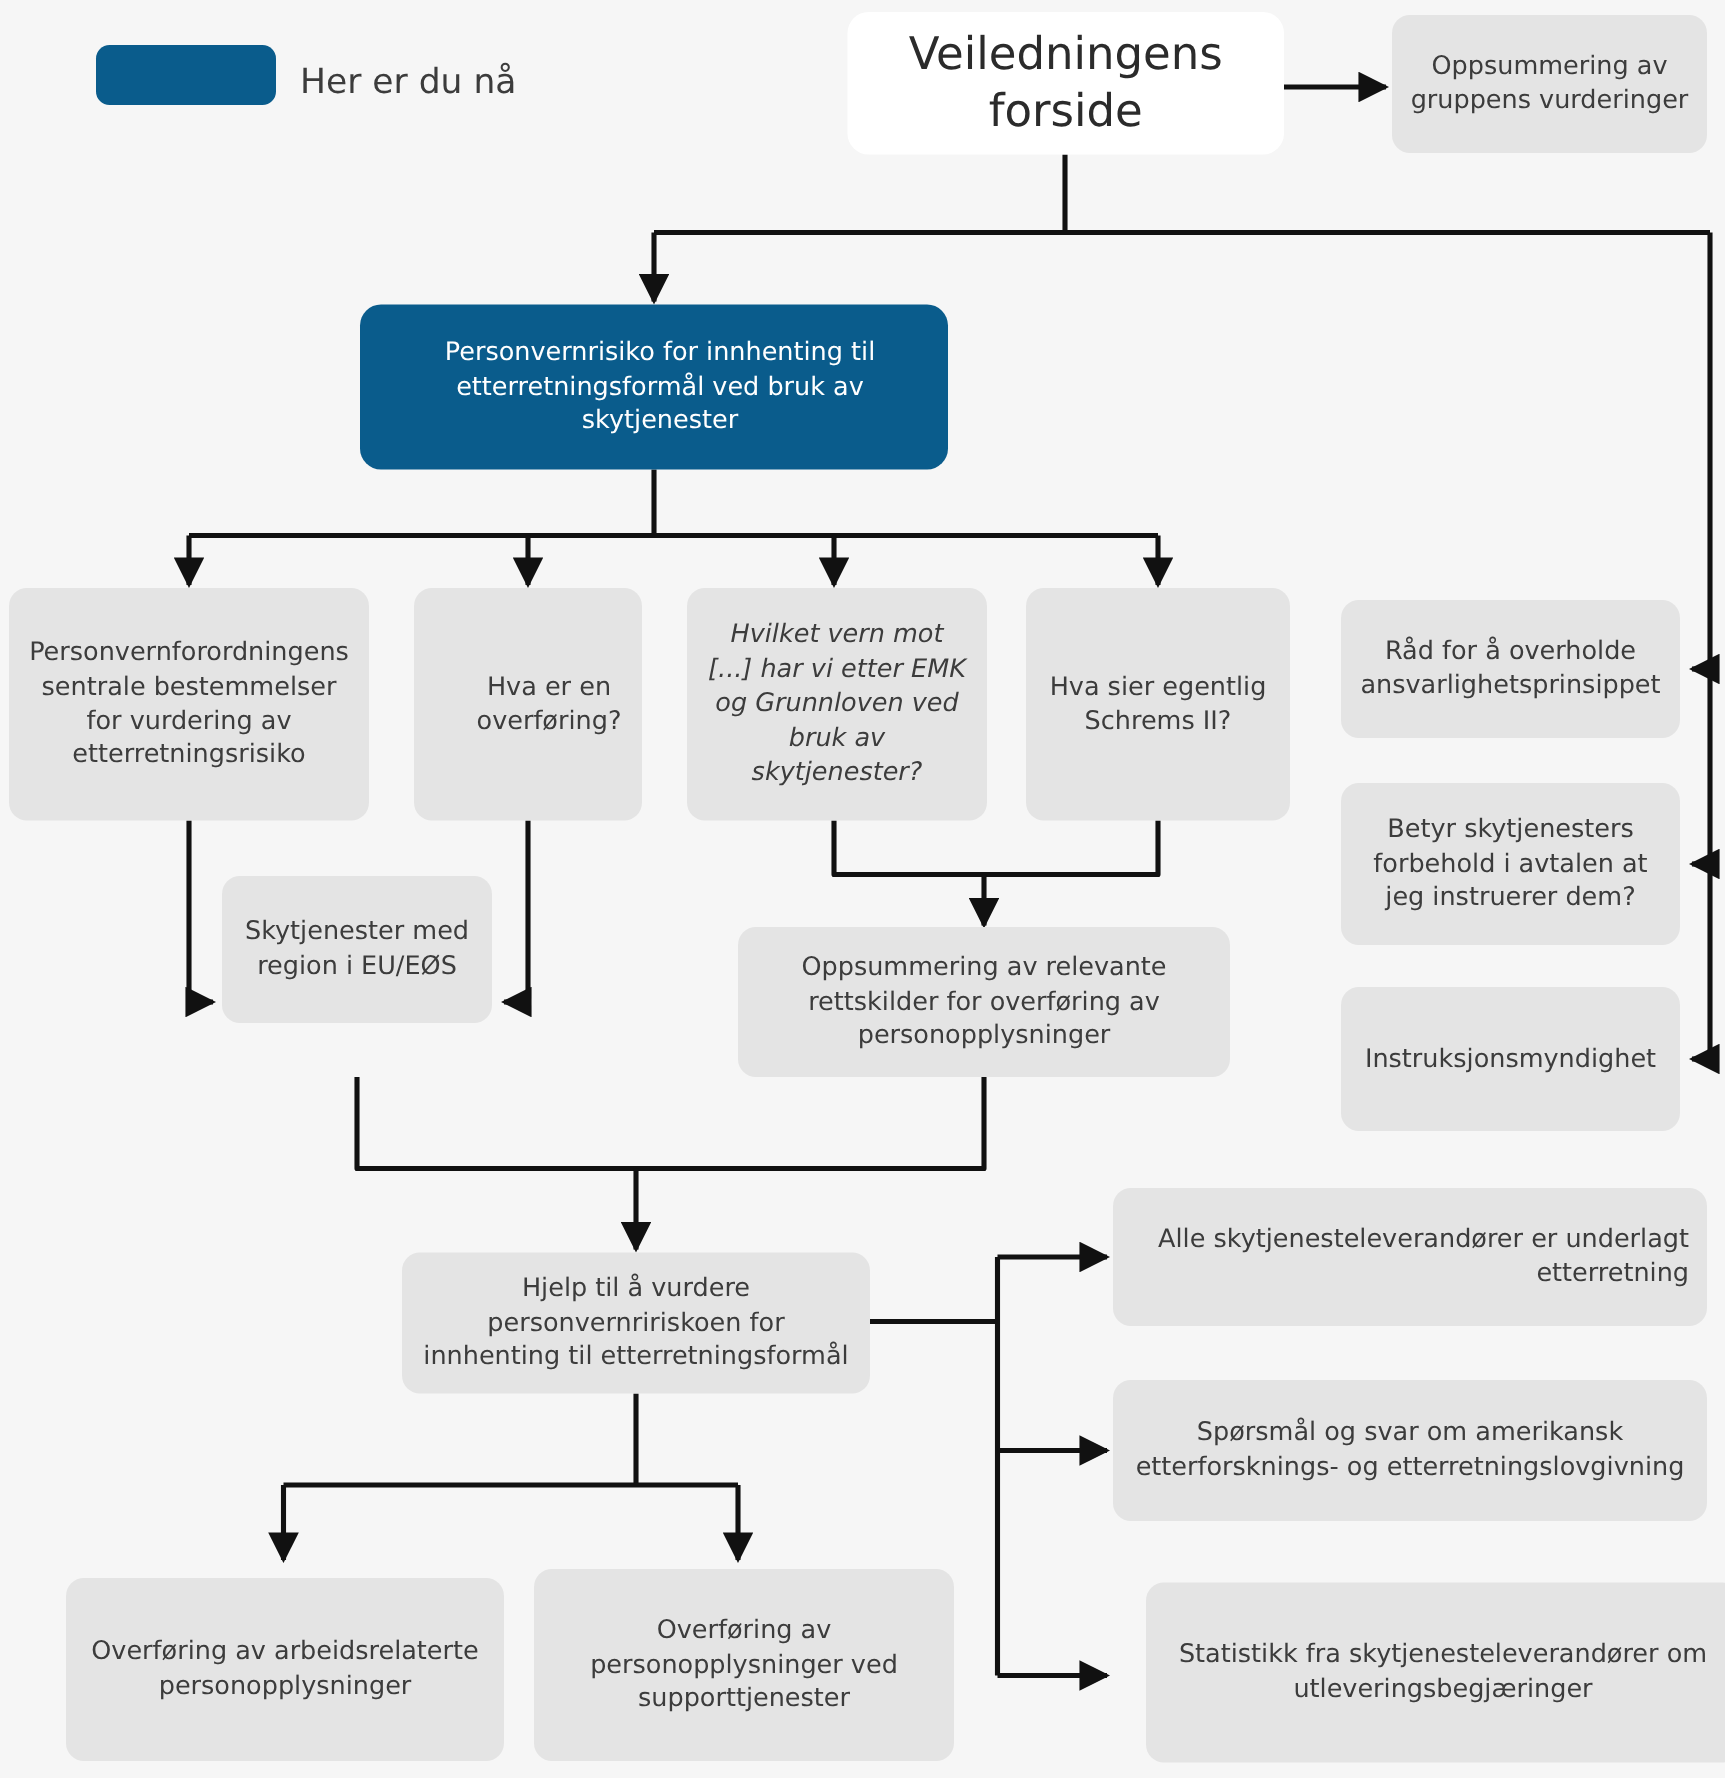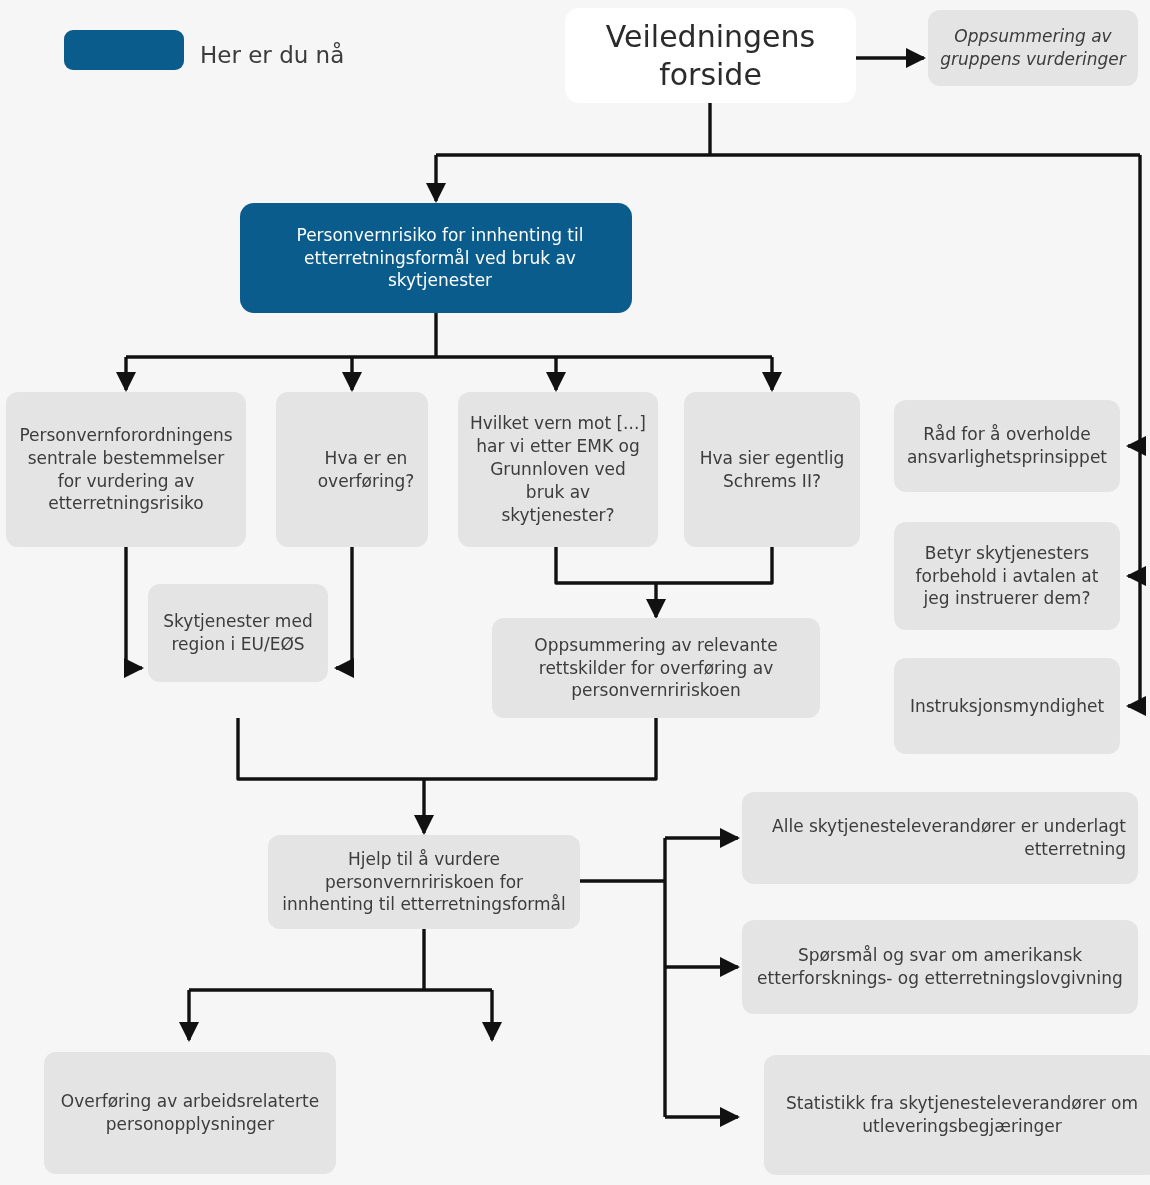--- a/index.html
+++ b/index.html
@@ -122,46 +122,47 @@
       <path d="M 189 990 L 189 1040" marker-end="url(#arr)"></path>
       <path d="M 492 990 L 492 1040" marker-end="url(#arr)"></path>
     </g>
   </svg>
 
   <div class="legend-swatch" style="left:64px; top:30px; width:120px; height:40px;"></div>
   <div class="legend-label" style="left:200px; top:42px;">Her er du nå</div>
 
   <div class="node white" style="left:565px; top:8px; width:291px; height:95px;">Veiledningens forside</div>
 
-  <div class="node" style="left:928px; top:10px; width:210px; height:76px;font-style:italic;">Oppsummering av gruppens vurderinger</div>
+  <div class="node" style="left:928px; top:10px; width:210px; height:92px;">Oppsummering av gruppens vurderinger</div>
 
   <div class="node accent" style="left:240px; top:203px; width:392px; height:110px;">Personvernrisiko for innhenting til etterretningsformål ved bruk av skytjenester</div>
 
   <div class="node" style="left:6px; top:392px; width:240px; height:155px;">Personvernforordningens sentrale bestemmelser for vurdering av etterretningsrisiko</div>
 
   <div class="node" style="left:276px; top:392px; width:152px; height:155px;padding-left:40px;">Hva er en overføring?</div>
 
-  <div class="node" style="left:458px; top:392px; width:200px; height:155px;">Hvilket vern mot [...] har vi etter EMK og Grunnloven ved bruk av skytjenester?</div>
+  <div class="node" style="left:458px; top:392px; width:200px; height:155px;font-style:italic;">Hvilket vern mot [...] har vi etter EMK og Grunnloven ved bruk av skytjenester?</div>
 
   <div class="node" style="left:684px; top:392px; width:176px; height:155px;">Hva sier egentlig Schrems II?</div>
 
   <div class="node" style="left:894px; top:400px; width:226px; height:92px;">Råd for å overholde ansvarlighetsprinsippet</div>
 
   <div class="node" style="left:894px; top:522px; width:226px; height:108px;">Betyr skytjenesters forbehold i avtalen at jeg instruerer dem?</div>
 
   <div class="node" style="left:894px; top:658px; width:226px; height:96px;">Instruksjonsmyndighet</div>
 
   <div class="node" style="left:148px; top:584px; width:180px; height:98px;">Skytjenester med region i EU/EØS</div>
 
-  <div class="node" style="left:492px; top:618px; width:328px; height:100px;">Oppsummering av relevante rettskilder for overføring av personvernririskoen</div>
+  <div class="node" style="left:492px; top:618px; width:328px; height:100px;">Oppsummering av relevante rettskilder for overføring av personopplysninger</div>
 
   <div class="node" style="left:268px; top:835px; width:312px; height:94px;">Hjelp til å vurdere personvernririskoen for innhenting til etterretningsformål</div>
 
   <div class="node" style="left:742px; top:792px; width:396px; height:92px;text-align:right;">Alle skytjenesteleverandører er underlagt etterretning</div>
 
   <div class="node" style="left:742px; top:920px; width:396px; height:94px;">Spørsmål og svar om amerikansk etterforsknings- og etterretningslovgivning</div>
 
   <div class="node" style="left:764px; top:1055px; width:396px; height:120px;">Statistikk fra skytjenesteleverandører om utleveringsbegjæringer</div>
 
   <div class="node" style="left:44px; top:1052px; width:292px; height:122px;">Overføring av arbeidsrelaterte personopplysninger</div>
 
+  <div class="node" style="left:356px; top:1046px; width:280px; height:128px;">Overføring av personopplysninger ved supporttjenester</div>
 
 </div>
 
 </body></html>

